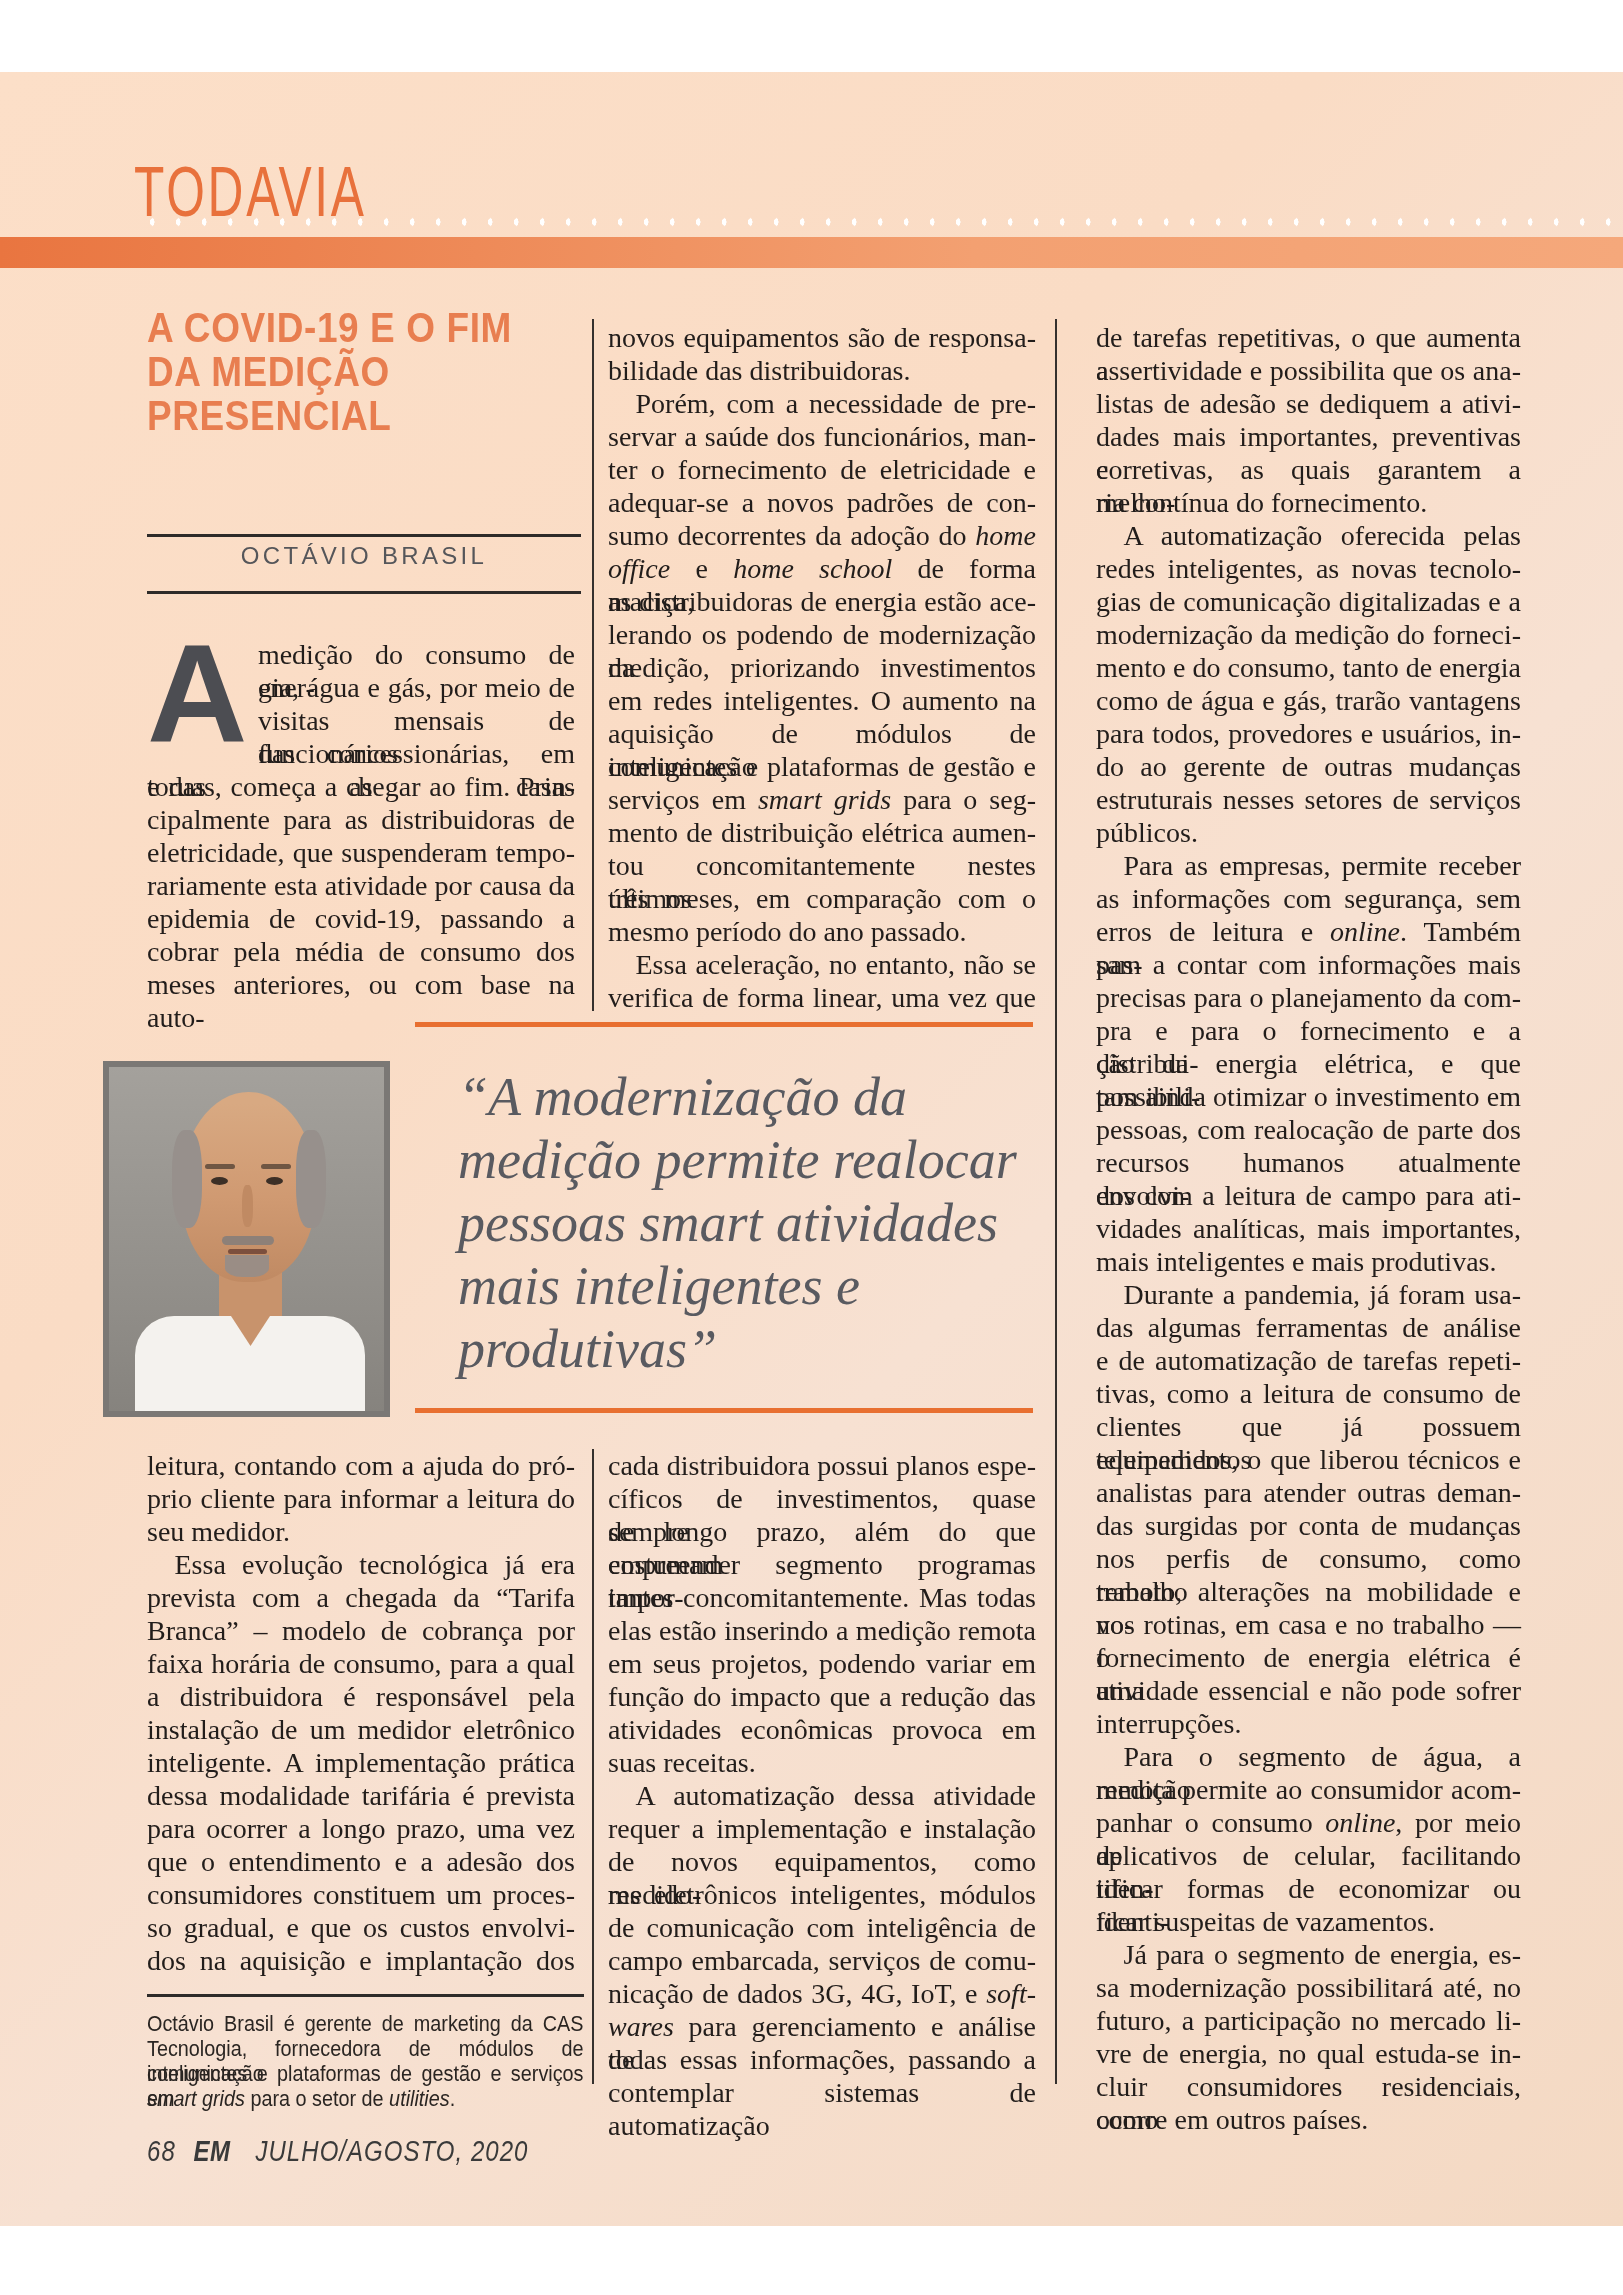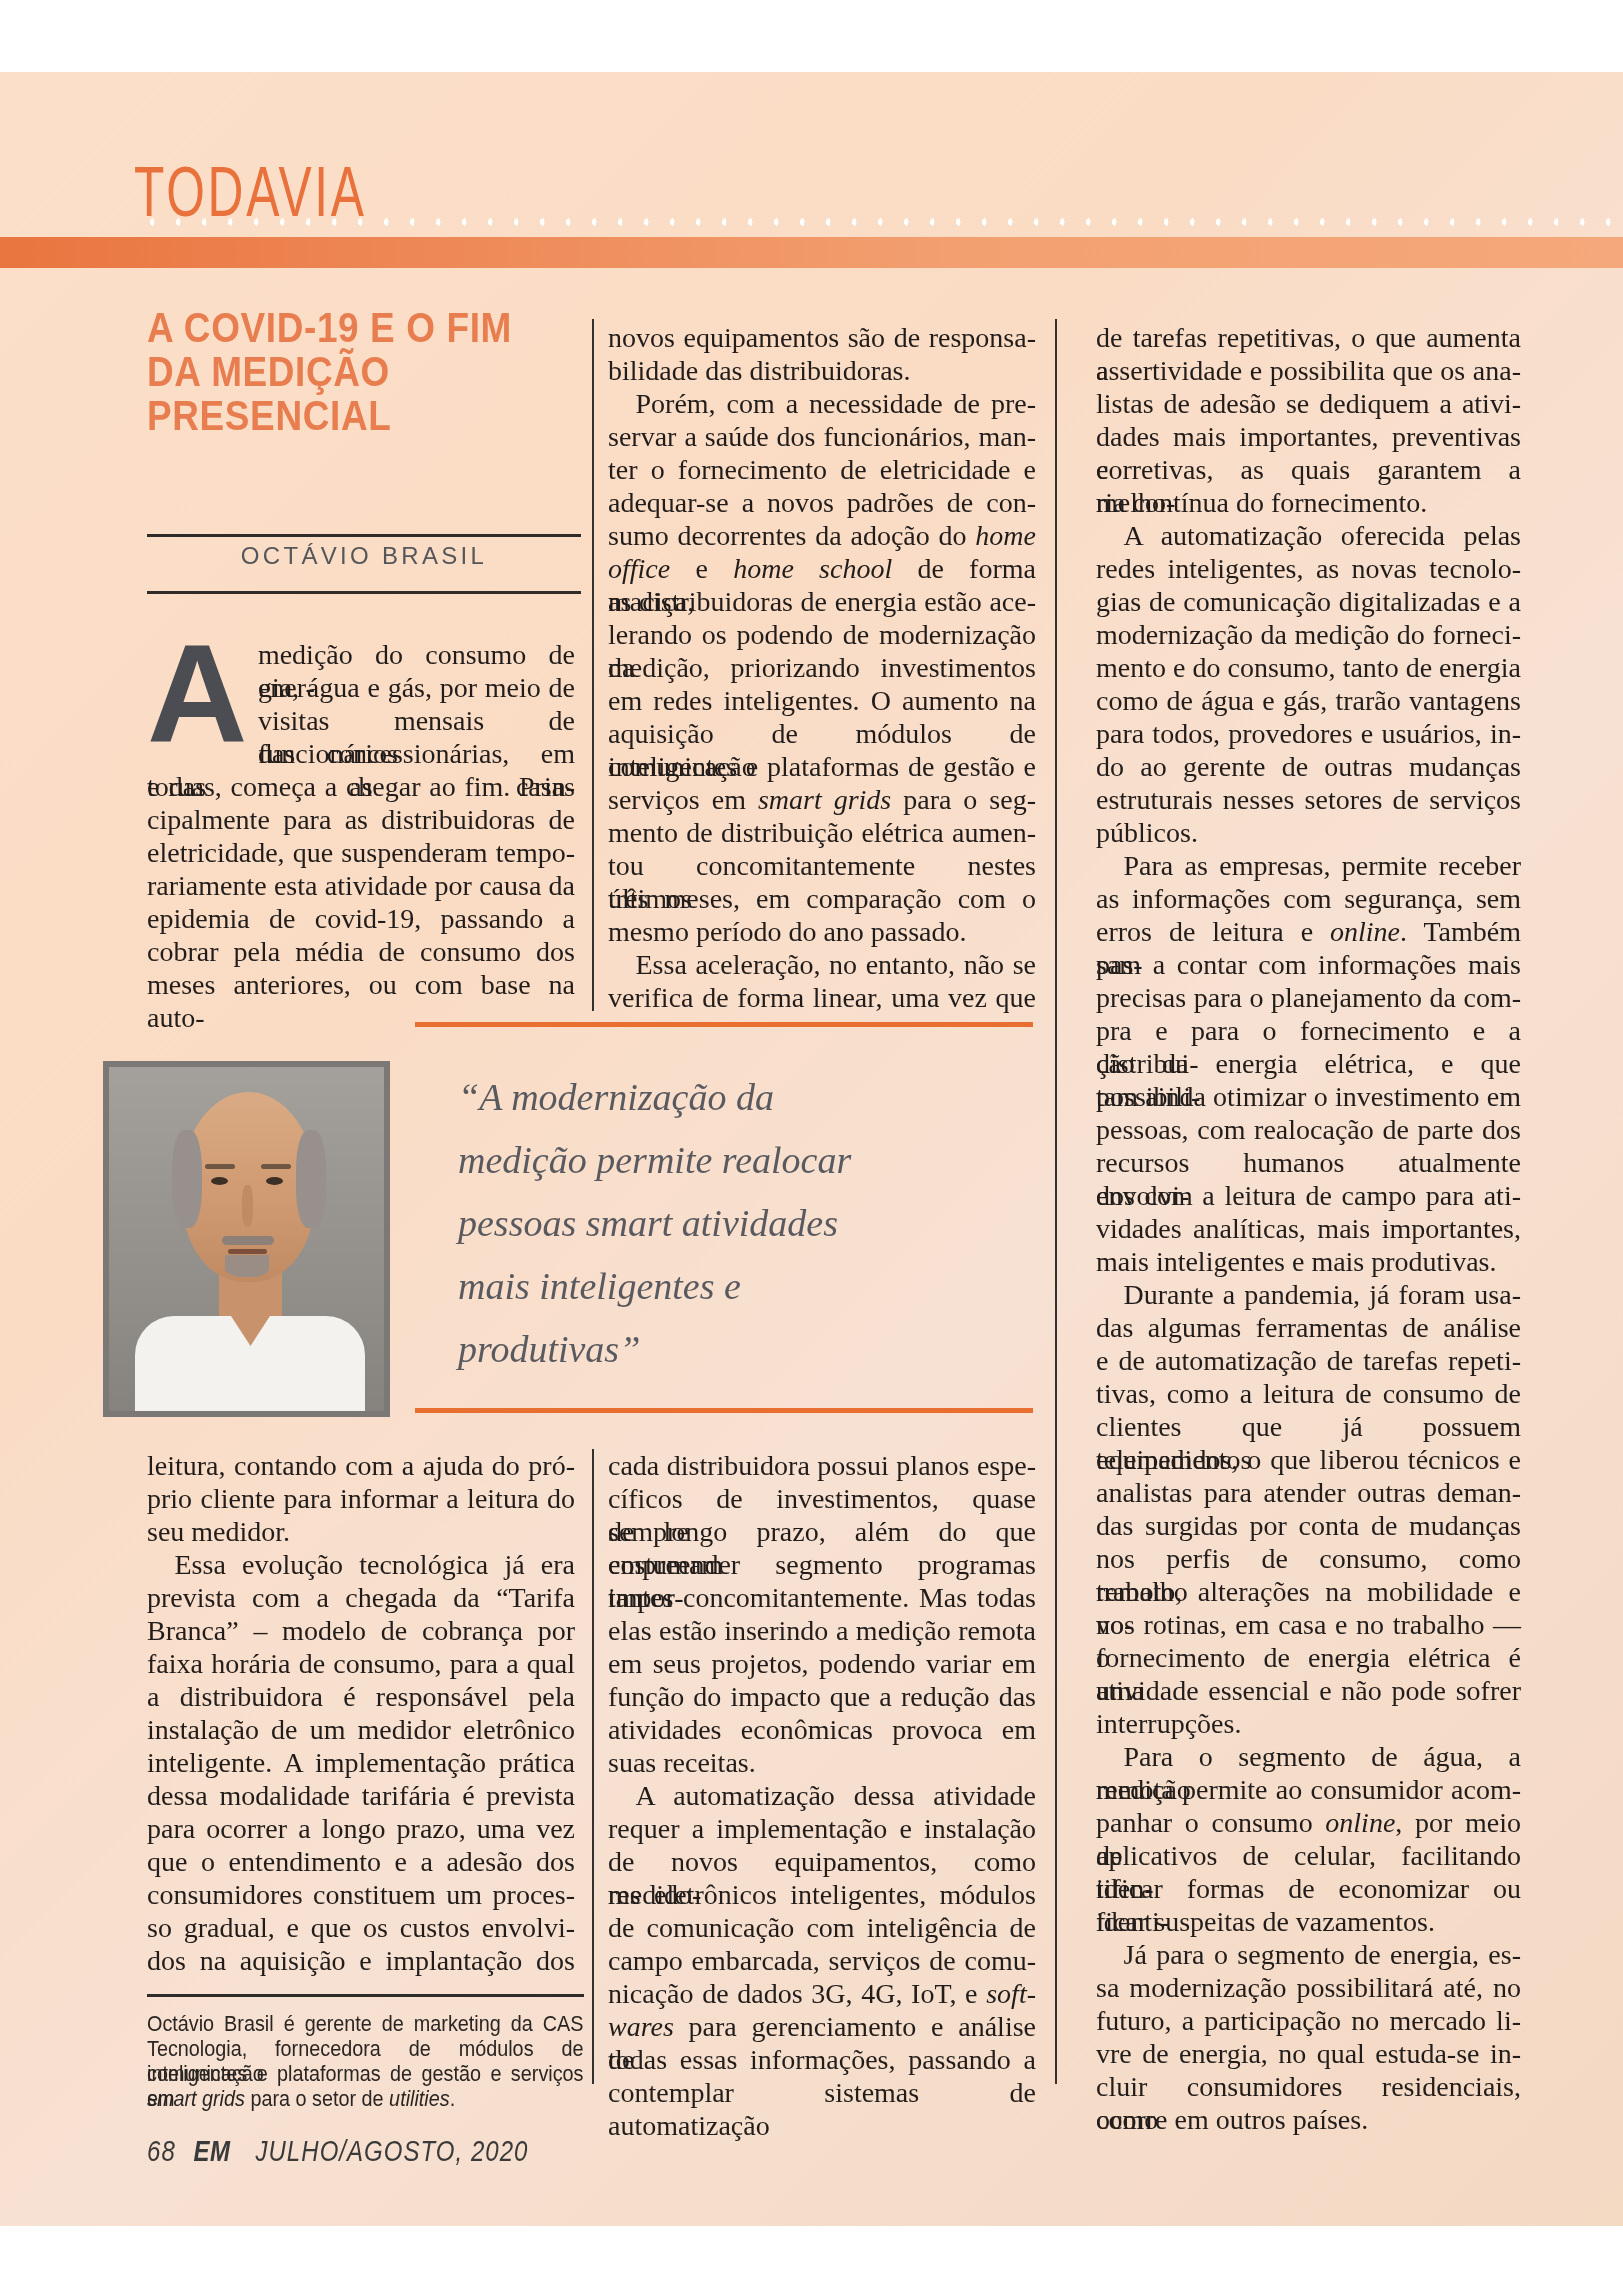--- a/index.html
+++ b/index.html
@@ -27,21 +27,21 @@
   .col{position:absolute;color:#221d1b;font-size:28px;}
   .tline{line-height:33px;height:33px;text-align:justify;text-align-last:justify;}
   .tline.endline{text-align-last:left;}
   .para.indent .tline:first-child{text-indent:27.5px;}
   .dropcap{float:left;font-family:"Liberation Sans", sans-serif;font-weight:bold;color:#4c4d52;
            font-size:139px;line-height:98px;margin:6.5px 10.5px 0 0;}
   .vrule{position:absolute;width:2px;background:#35312e;}
   
   .qrule{position:absolute;left:415px;width:618px;height:4.6px;background:#e86f30;}
   .quote{position:absolute;left:458px;top:1066px;width:576px;color:#595a60;font-style:italic;
-         font-size:38px;line-height:63px;}
+         font-size:54px;line-height:63px;}
   
   .photo{position:absolute;left:103px;top:1061px;width:275px;height:344px;border:6.5px solid #7b7875;
          background:linear-gradient(180deg,#a4a19c 0%,#908d88 70%,#86837e 100%);overflow:hidden;}
   .photo .neck{position:absolute;left:110px;top:196px;width:63px;height:72px;background:#c8936c;}
   .photo .head{position:absolute;left:72px;top:25px;width:135px;height:190px;border-radius:50% 50% 46% 46%;
          background:linear-gradient(180deg,#d8a982 6%,#d09a72 55%,#c08a63 100%);}
   .photo .hairL,.photo .hairR{position:absolute;top:63px;width:30px;height:98px;background:#97908c;border-radius:40%;}
   .photo .hairL{left:63px;} .photo .hairR{left:187px;}
   .photo .browL,.photo .browR{position:absolute;top:97px;width:30px;height:5.2px;background:#6f5643;border-radius:2.6px;}
   .photo .browL{left:96px;} .photo .browR{left:152px;}

